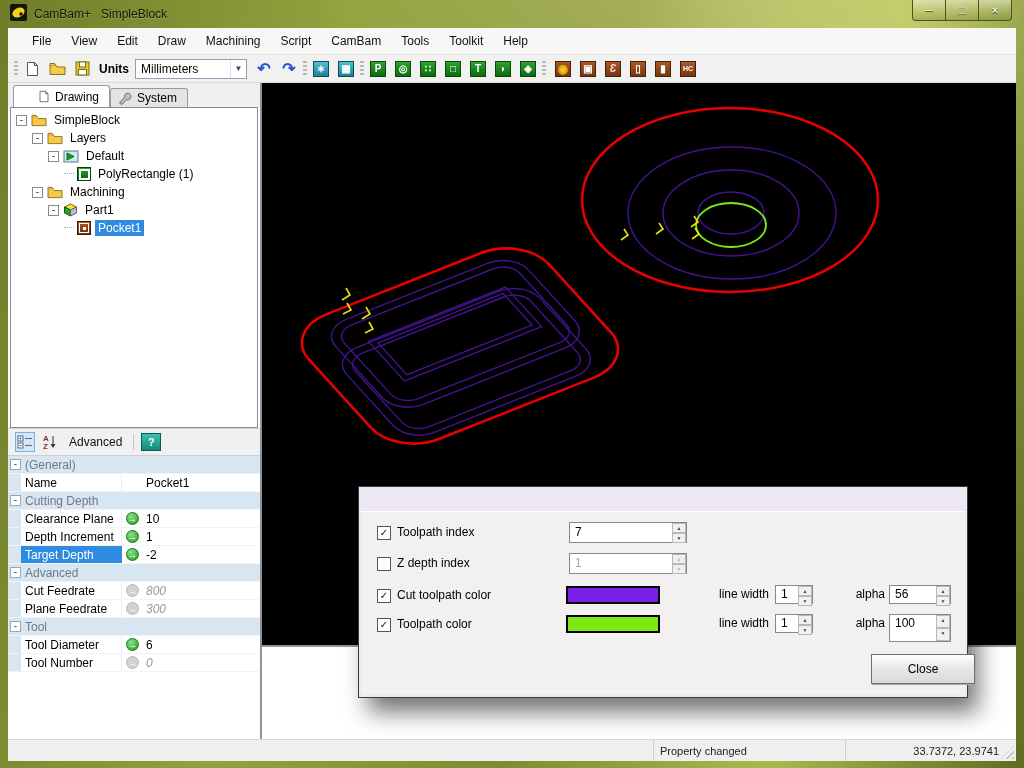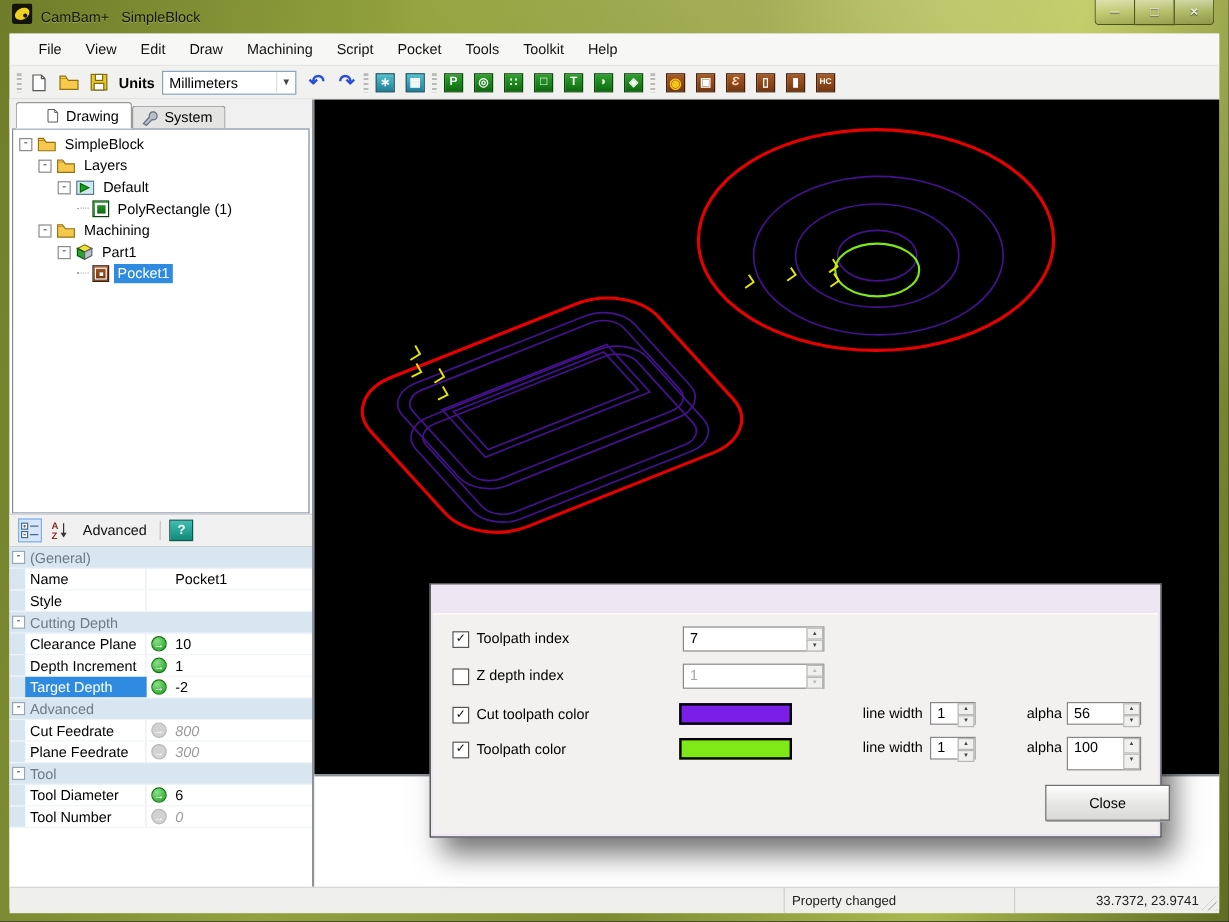--- a/index.html
+++ b/index.html
@@ -141,21 +141,21 @@
 
   <div class="client">
 
     <div class="menubar">
         <span class="menu-item">File</span>
         <span class="menu-item">View</span>
         <span class="menu-item">Edit</span>
         <span class="menu-item">Draw</span>
         <span class="menu-item">Machining</span>
         <span class="menu-item">Script</span>
-        <span class="menu-item">Pocket</span>
+        <span class="menu-item">CamBam</span>
         <span class="menu-item">Tools</span>
         <span class="menu-item">Toolkit</span>
         <span class="menu-item">Help</span>
       </div>
 
     <div class="toolbar">
       <span class="tb-grip"></span>
       <span id="tb-file" style="display: flex; gap: 3px;">
           <span class="tb-btn">
             <svg width="15" height="16" viewBox="0 0 15 16">
@@ -369,26 +369,20 @@
         <div class="pgrid">
             <div class="pcat">
        <span class="cexp">-</span>
        <span>(General)</span>
             </div>
             <div class="prow">
        <span class="pstrip"></span>
        <span class="plabel ">Name</span>
        <span class="pficon"></span>
        <span class="pval ">Pocket1</span>
-     </div>
-            <div class="prow">
-       <span class="pstrip"></span>
-       <span class="plabel ">Style</span>
-       <span class="pficon"></span>
-       <span class="pval "></span>
      </div>
             <div class="pcat">
        <span class="cexp">-</span>
        <span>Cutting Depth</span>
             </div>
             <div class="prow">
        <span class="pstrip"></span>
        <span class="plabel ">Clearance Plane</span>
        <span class="pficon">
                 <span class="pflag set">→</span>

